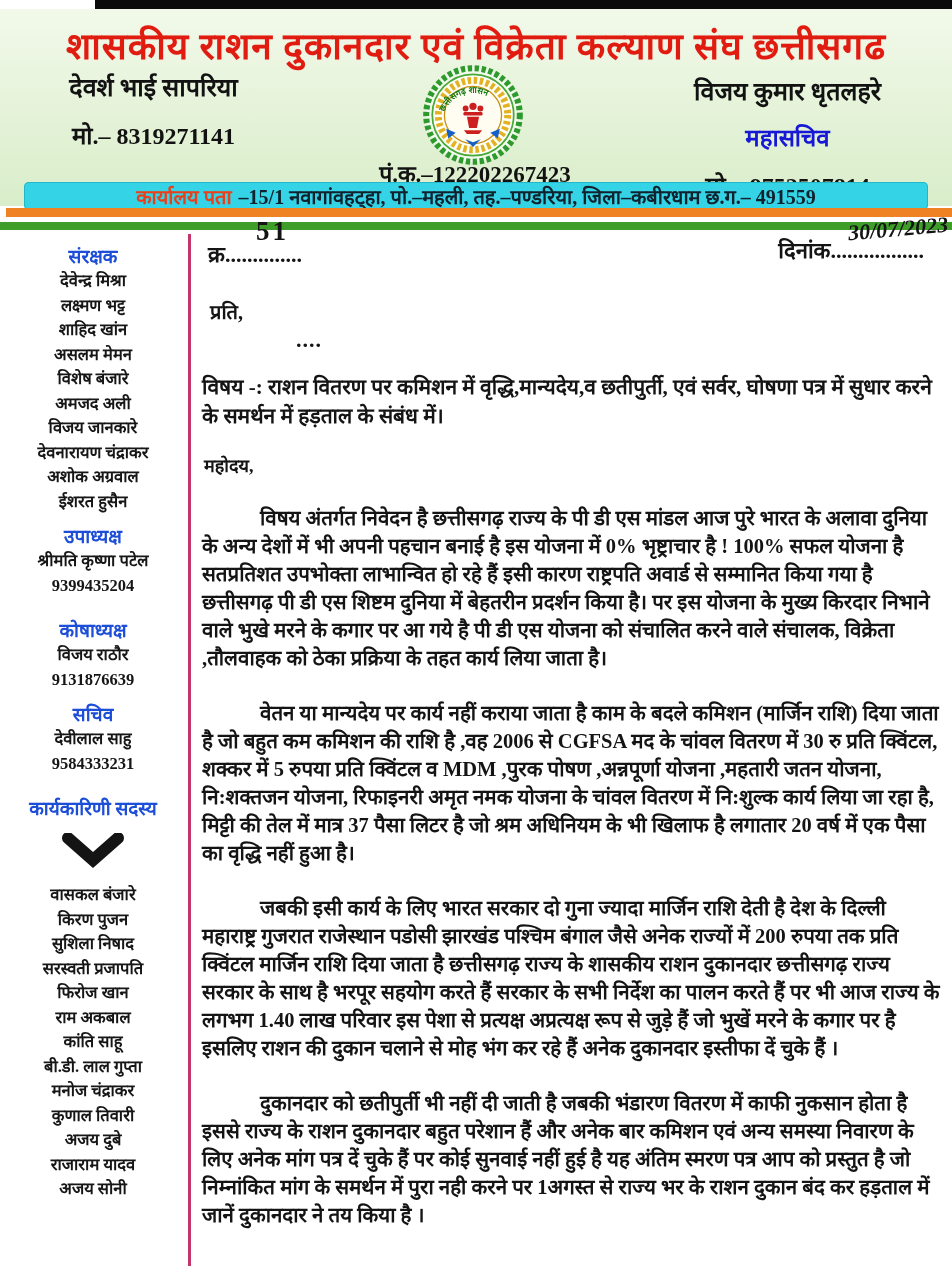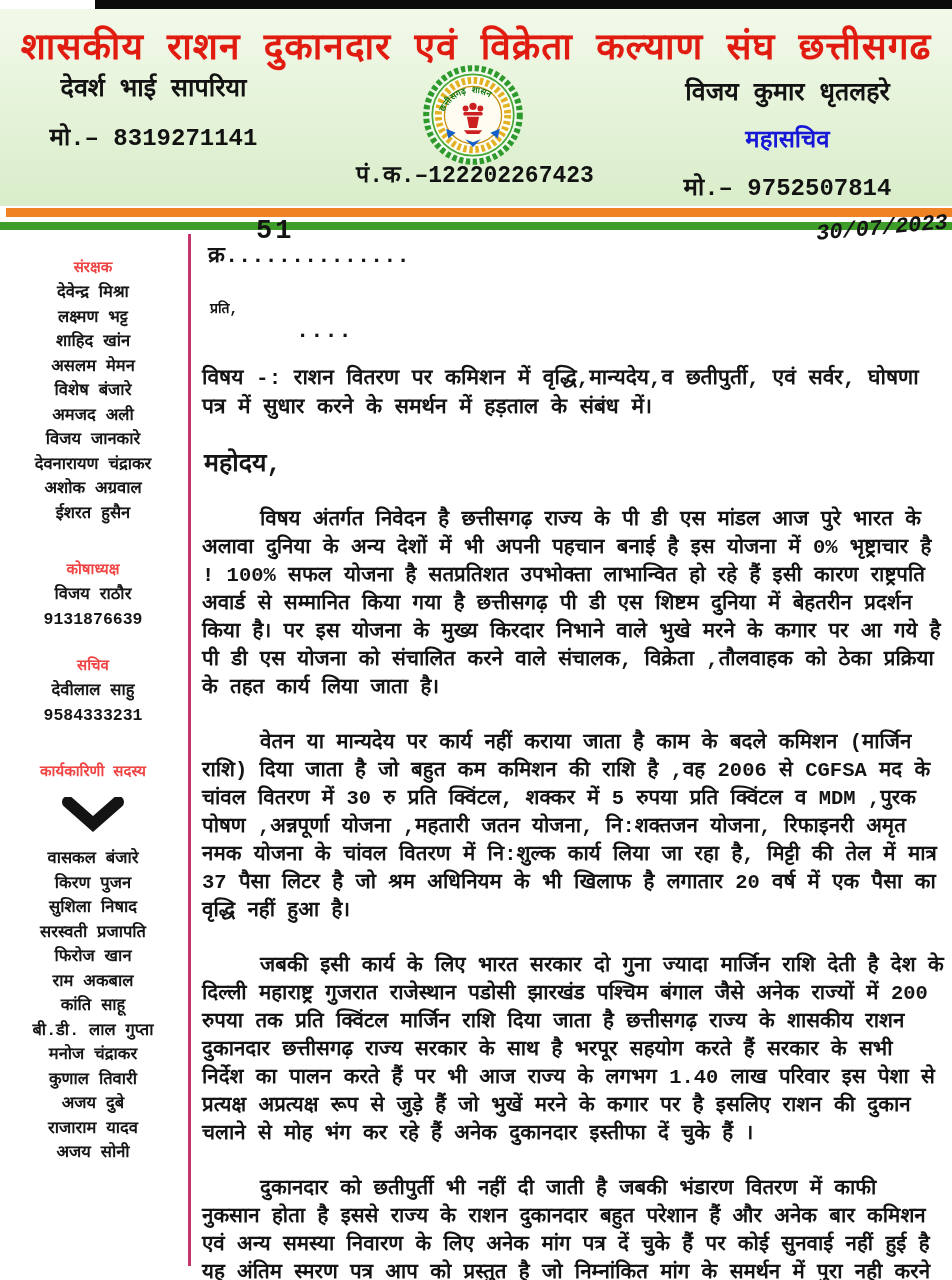--- a/index.html
+++ b/index.html
@@ -1,18 +1,18 @@
 <!DOCTYPE html>
 <html><head>
 <meta charset="utf-8">
 <style>
   html,body { margin:0; padding:0; background:#ffffff; }
   .page {
     position:relative; width:952px; height:1280px; background:#ffffff;
-    overflow:hidden; font-family:Liberation Mono, monospace;
+    overflow:hidden; font-family:Liberation Serif, serif;
   }
   
   .top-strip { position:absolute; left:95px; top:0; right:0; height:9px; background:#0b0b0b; }
 
   
   .header { position:absolute; top:9px; left:0; width:952px; height:197px;
             background:linear-gradient(180deg,#f2f9ea 0%,#e3f2d6 60%,#d9edca 100%); }
   .header-title { position:absolute; top:10px; left:0; width:100%; text-align:center;
                   font-size:37px; font-weight:bold; color:#e01c10; letter-spacing:1px;
                   text-shadow:0 0 1px #f8d0c8; }
@@ -31,40 +31,40 @@
                  justify-content:center; font-size:20px; font-weight:bold; color:#10222e;
                  box-shadow:inset 0 0 0 1px #22b8ca; }
   .address-bar .label { color:#e8401c; margin-right:7px; }
 
   .orange-bar { position:absolute; top:208px; left:6px;  width:946px; height:9px; background:#ef8222; }
   .green-bar  { position:absolute; top:222px; left:0;    width:952px; height:8px; background:#3f9e2a; }
 
   
   .sidebar { position:absolute; left:0; top:234px; width:186px; text-align:center;
              font-weight:bold; color:#161616; }
-  .sb-heading { color:#ef4444; font-size:15px; line-height:24px; margin-top:23px; padding:0 14px; }
+  .sb-heading { color:#1d4ed8; font-size:19px; line-height:24px; margin-top:11px; padding:0 14px; }
   .sb-name    { font-size:16.5px; line-height:24.5px; }
   .sb-gap     { height:10px; }
   .sb-arrow   { margin:12px auto 14px auto; width:64px; height:36px; }
 
   .divider { position:absolute; left:188px; top:234px; width:3px; height:1032px; background:#c3356b; }
 
   
   .letter { position:absolute; left:202px; top:224px; width:742px; color:#141414; }
   .ref-row { position:relative; height:48px; }
   .ref-label  { position:absolute; left:6px;  top:14px; font-size:22px; font-weight:bold; }
   .ref-number { position:absolute; left:54px; top:-8px; font-size:27px; font-weight:bold; letter-spacing:3px; }
   .date-label { position:absolute; right:20px; top:10px; font-size:22px; font-weight:bold; }
   .date-value { position:absolute; right:-4px; top:-8px; font-size:22px; font-weight:bold;
                 font-style:italic; transform:rotate(-5deg); }
-  .to-label   { margin:26px 0 0 8px;  font-size:14px; font-weight:bold; }
+  .to-label   { margin:26px 0 0 8px;  font-size:20px; font-weight:bold; }
   .addressee  { margin:12px 0 0 86px; font-size:22px; font-weight:bold; }
   .addressee-dots { margin:2px 0 0 94px; font-size:22px; font-weight:bold; letter-spacing:1px; }
   .subject    { margin:20px 0 0 0; font-size:21px; line-height:29px; font-weight:700; }
-  .salutation { margin:22px 0 6px 2px; font-size:25px; font-weight:700; }
+  .salutation { margin:22px 0 6px 2px; font-size:18px; font-weight:700; }
   .para { margin:27px 0 0 0; font-size:20.5px; line-height:28px; font-weight:600;
           text-indent:58px; }
 </style>
 </head>
 <body>
 
 <div class="page">
 
   <div class="top-strip"></div>
 
@@ -103,40 +103,49 @@
     </div>
     <div class="reg-number">पं.क.–122202267423</div>
 
     <div class="official right">
       <div class="name">विजय कुमार धृतलहरे</div>
       <div class="desig">महासचिव</div>
       <div class="phone">मो.– 9752507814</div>
     </div>
   </div>
 
+  <div class="address-bar">
+    <span class="label">कार्यालय पता</span>
+    <span>–15/1 नवागांवहट्हा, पो.–महली, तह.–पण्डरिया, जिला–कबीरधाम छ.ग.– 491559</span>
+  </div>
 
   <div class="orange-bar"></div>
   <div class="green-bar"></div>
 
   <div class="sidebar">
 
     <div class="sb-section">
       <div class="sb-heading">संरक्षक</div>
       <div class="sb-name">देवेन्द्र मिश्रा</div>
       <div class="sb-name">लक्ष्मण भट्ट</div>
       <div class="sb-name">शाहिद खांन</div>
       <div class="sb-name">असलम मेमन</div>
       <div class="sb-name">विशेष बंजारे</div>
       <div class="sb-name">अमजद अली</div>
       <div class="sb-name">विजय जानकारे</div>
       <div class="sb-name">देवनारायण चंद्राकर</div>
       <div class="sb-name">अशोक अग्रवाल</div>
       <div class="sb-name">ईशरत हुसैन</div>
     </div>
 
+    <div class="sb-section">
+      <div class="sb-heading">उपाध्यक्ष</div>
+      <div class="sb-name">श्रीमति कृष्णा पटेल</div>
+      <div class="sb-name">9399435204</div>
+    </div>
 
     <div class="sb-gap"></div>
 
     <div class="sb-section">
       <div class="sb-heading">कोषाध्यक्ष</div>
       <div class="sb-name">विजय राठौर</div>
       <div class="sb-name">9131876639</div>
     </div>
 
     <div class="sb-section">
@@ -170,20 +179,21 @@
       <div class="sb-name">अजय सोनी</div>
     </div>
   </div>
 
   <div class="divider"></div>
 
   <div class="letter">
     <div class="ref-row">
       <span class="ref-label">क्र..............</span>
       <span class="ref-number">51</span>
+      <span class="date-label">दिनांक.................</span>
       <span class="date-value">30/07/2023</span>
     </div>
 
     <div class="to-label">प्रति,</div>
     <div class="addressee-dots">....</div>
 
     <p class="subject">विषय -: राशन वितरण पर कमिशन में वृद्धि,मान्यदेय,व छतीपुर्ती, एवं सर्वर, घोषणा पत्र में सुधार करने के समर्थन में हड़ताल के संबंध में।</p>
     <div class="salutation">महोदय,</div>
 
     <p class="para">विषय अंतर्गत निवेदन है छत्तीसगढ़ राज्य के पी डी एस मांडल आज पुरे भारत के अलावा दुनिया के अन्य देशों में भी अपनी पहचान बनाई है इस योजना में 0% भृष्ट्राचार है ! 100% सफल योजना है सतप्रतिशत उपभोक्ता लाभान्वित हो रहे हैं इसी कारण राष्ट्रपति अवार्ड से सम्मानित किया गया है छत्तीसगढ़ पी डी एस शिष्टम दुनिया में बेहतरीन प्रदर्शन किया है। पर इस योजना के मुख्य किरदार निभाने वाले भुखे मरने के कगार पर आ गये है पी डी एस योजना को संचालित करने वाले संचालक, विक्रेता ,तौलवाहक को ठेका प्रक्रिया के तहत कार्य लिया जाता है।</p>

